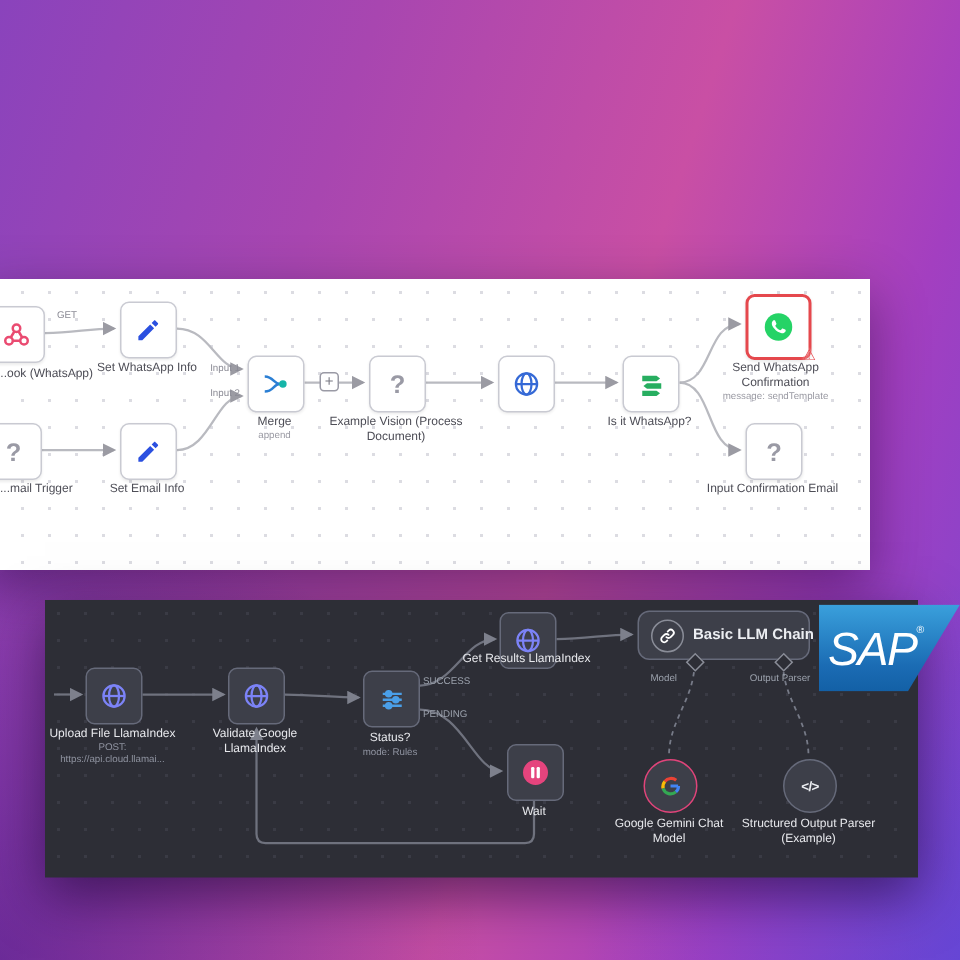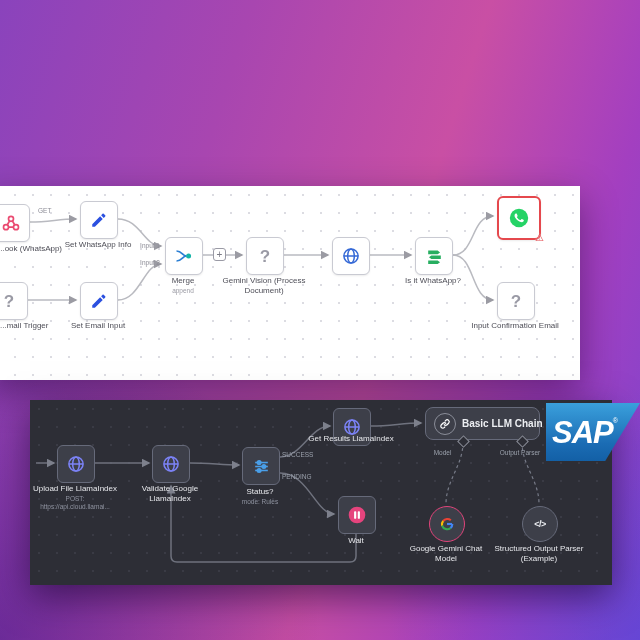--- a/index.html
+++ b/index.html
@@ -68,21 +68,21 @@
     text-shadow:0 0 2px #fff;
   }
   .diamond{position:absolute;width:7px;height:7px;background:#2d2e36;border:1.2px solid #8a8d98;transform:rotate(45deg);}
   .sap-logo{
     position:absolute;left:516px;top:3px;width:94px;height:58px;
     background:linear-gradient(180deg,#3aa0dc 0%,#1b6cb4 70%,#1360a6 100%);
     clip-path:polygon(0 0,100% 0,63% 100%,0 100%);
     display:flex;align-items:center;
   }
   .sap-logo .sap-text{
-    color:#fff;font-weight:bold;font-style:italic;font-size:31px;letter-spacing:-1px;
+    color:#fff;font-weight:normal;font-style:italic;font-size:31px;letter-spacing:-1px;
     padding-left:6px;line-height:1;
   }
   .sap-logo .sap-reg{color:#fff;font-size:7px;align-self:flex-start;margin-top:14px;}
   .code-glyph{color:#eceef2;font-size:9px;font-weight:bold;letter-spacing:-0.5px;}
 </style>
 </head>
 <body>
 
 <div class="panel panel-light">
 
@@ -130,21 +130,21 @@
   <div class="node" style="left:2px;top:96px">
     <span class="qmark">?</span>
   </div>
   <div class="nlabel left-clip" style="left:12px;top:135px"><span>...mail Trigger</span></div>
 
   <div class="node" style="left:92px;top:96px">
     <svg width="18" height="18" viewBox="0 0 24 24">
       <path fill="#2b50e0" d="M3 17.5V21h3.5L17 10.5 13.5 7 3 17.5zM14.8 5.7l3.5 3.5 2-2c.4-.4.4-1 0-1.4l-2.1-2.1c-.4-.4-1-.4-1.4 0l-2 2z"></path>
     </svg>
   </div>
-  <div class="nlabel" style="left:65px;top:135px"><span>Set Email Input</span></div>
+  <div class="nlabel" style="left:65px;top:135px"><span>Set Email Info</span></div>
 
   <div class="node" style="left:177px;top:51px">
     <svg width="20" height="20" viewBox="0 0 24 24">
       <g fill="none" stroke="#2b7fd4" stroke-width="2">
         <path d="M3 6 C10 6 10 12 15 12"></path>
           <path d="M3 18 C10 18 10 12 15 12"></path>
       </g>
       <circle cx="17.5" cy="12" r="3" fill="#16b5a8"></circle>
     </svg>
   </div>
@@ -155,21 +155,21 @@
     <div class="nsub">append</div>
   </div>
 
   <div class="plus-btn">
       <span>+</span>
     </div>
 
   <div class="node" style="left:258px;top:51px">
     <span class="qmark">?</span>
   </div>
-  <div class="nlabel" style="left:231px;top:90px"><span>Gemini Vision (Process Document)</span></div>
+  <div class="nlabel" style="left:231px;top:90px"><span>Example Vision (Process Document)</span></div>
 
   <div class="node" style="left:344px;top:51px">
     <svg width="20" height="20" viewBox="0 0 24 24">
       <g fill="none" stroke="#3569d6" stroke-width="1.8">
         <circle cx="12" cy="12" r="8.5"></circle>
           <ellipse cx="12" cy="12" rx="4" ry="8.5"></ellipse>
           <path d="M3.5 12h17"></path>
       </g>
     </svg>
   </div>
@@ -184,20 +184,24 @@
     </svg>
   </div>
   <div class="nlabel" style="left:400px;top:90px"><span>Is it WhatsApp?</span></div>
 
   <div class="node node-error" style="left:509px;top:10px">
     <svg width="22" height="22" viewBox="0 0 24 24">
       <circle cx="12" cy="12" r="10" fill="#25D366"></circle>
       <path fill="#ffffff" d="M16.8 13.9c-.25-.13-1.47-.72-1.7-.8-.23-.08-.4-.12-.56.13-.17.25-.65.8-.8.97-.15.16-.3.18-.55.06-.25-.13-1.06-.39-2.02-1.25-.75-.67-1.25-1.5-1.4-1.74-.15-.25-.02-.39.11-.51.11-.11.25-.3.37-.44.13-.15.17-.25.25-.42.08-.17.04-.31-.02-.44-.06-.13-.56-1.36-.77-1.86-.2-.49-.41-.42-.56-.43h-.48c-.17 0-.44.06-.67.31-.23.25-.87.85-.87 2.07 0 1.22.9 2.4 1.02 2.57.13.17 1.76 2.68 4.26 3.76.6.26 1.06.41 1.42.52.6.19 1.14.16 1.57.1.48-.07 1.47-.6 1.68-1.18.2-.58.2-1.07.14-1.18-.06-.1-.23-.16-.48-.29z"></path>
     </svg>
     <span class="warn">⚠</span>
+  </div>
+  <div class="nlabel" style="left:484px;top:54px">
+    <span>Send WhatsApp Confirmation</span>
+    <div class="nsub">message: sendTemplate</div>
   </div>
 
   <div class="node" style="left:509px;top:96px">
     <span class="qmark">?</span>
   </div>
   <div class="nlabel" style="left:482px;top:135px"><span>Input Confirmation Email</span></div>
 </div>
 
 <div class="panel panel-dark">
 

